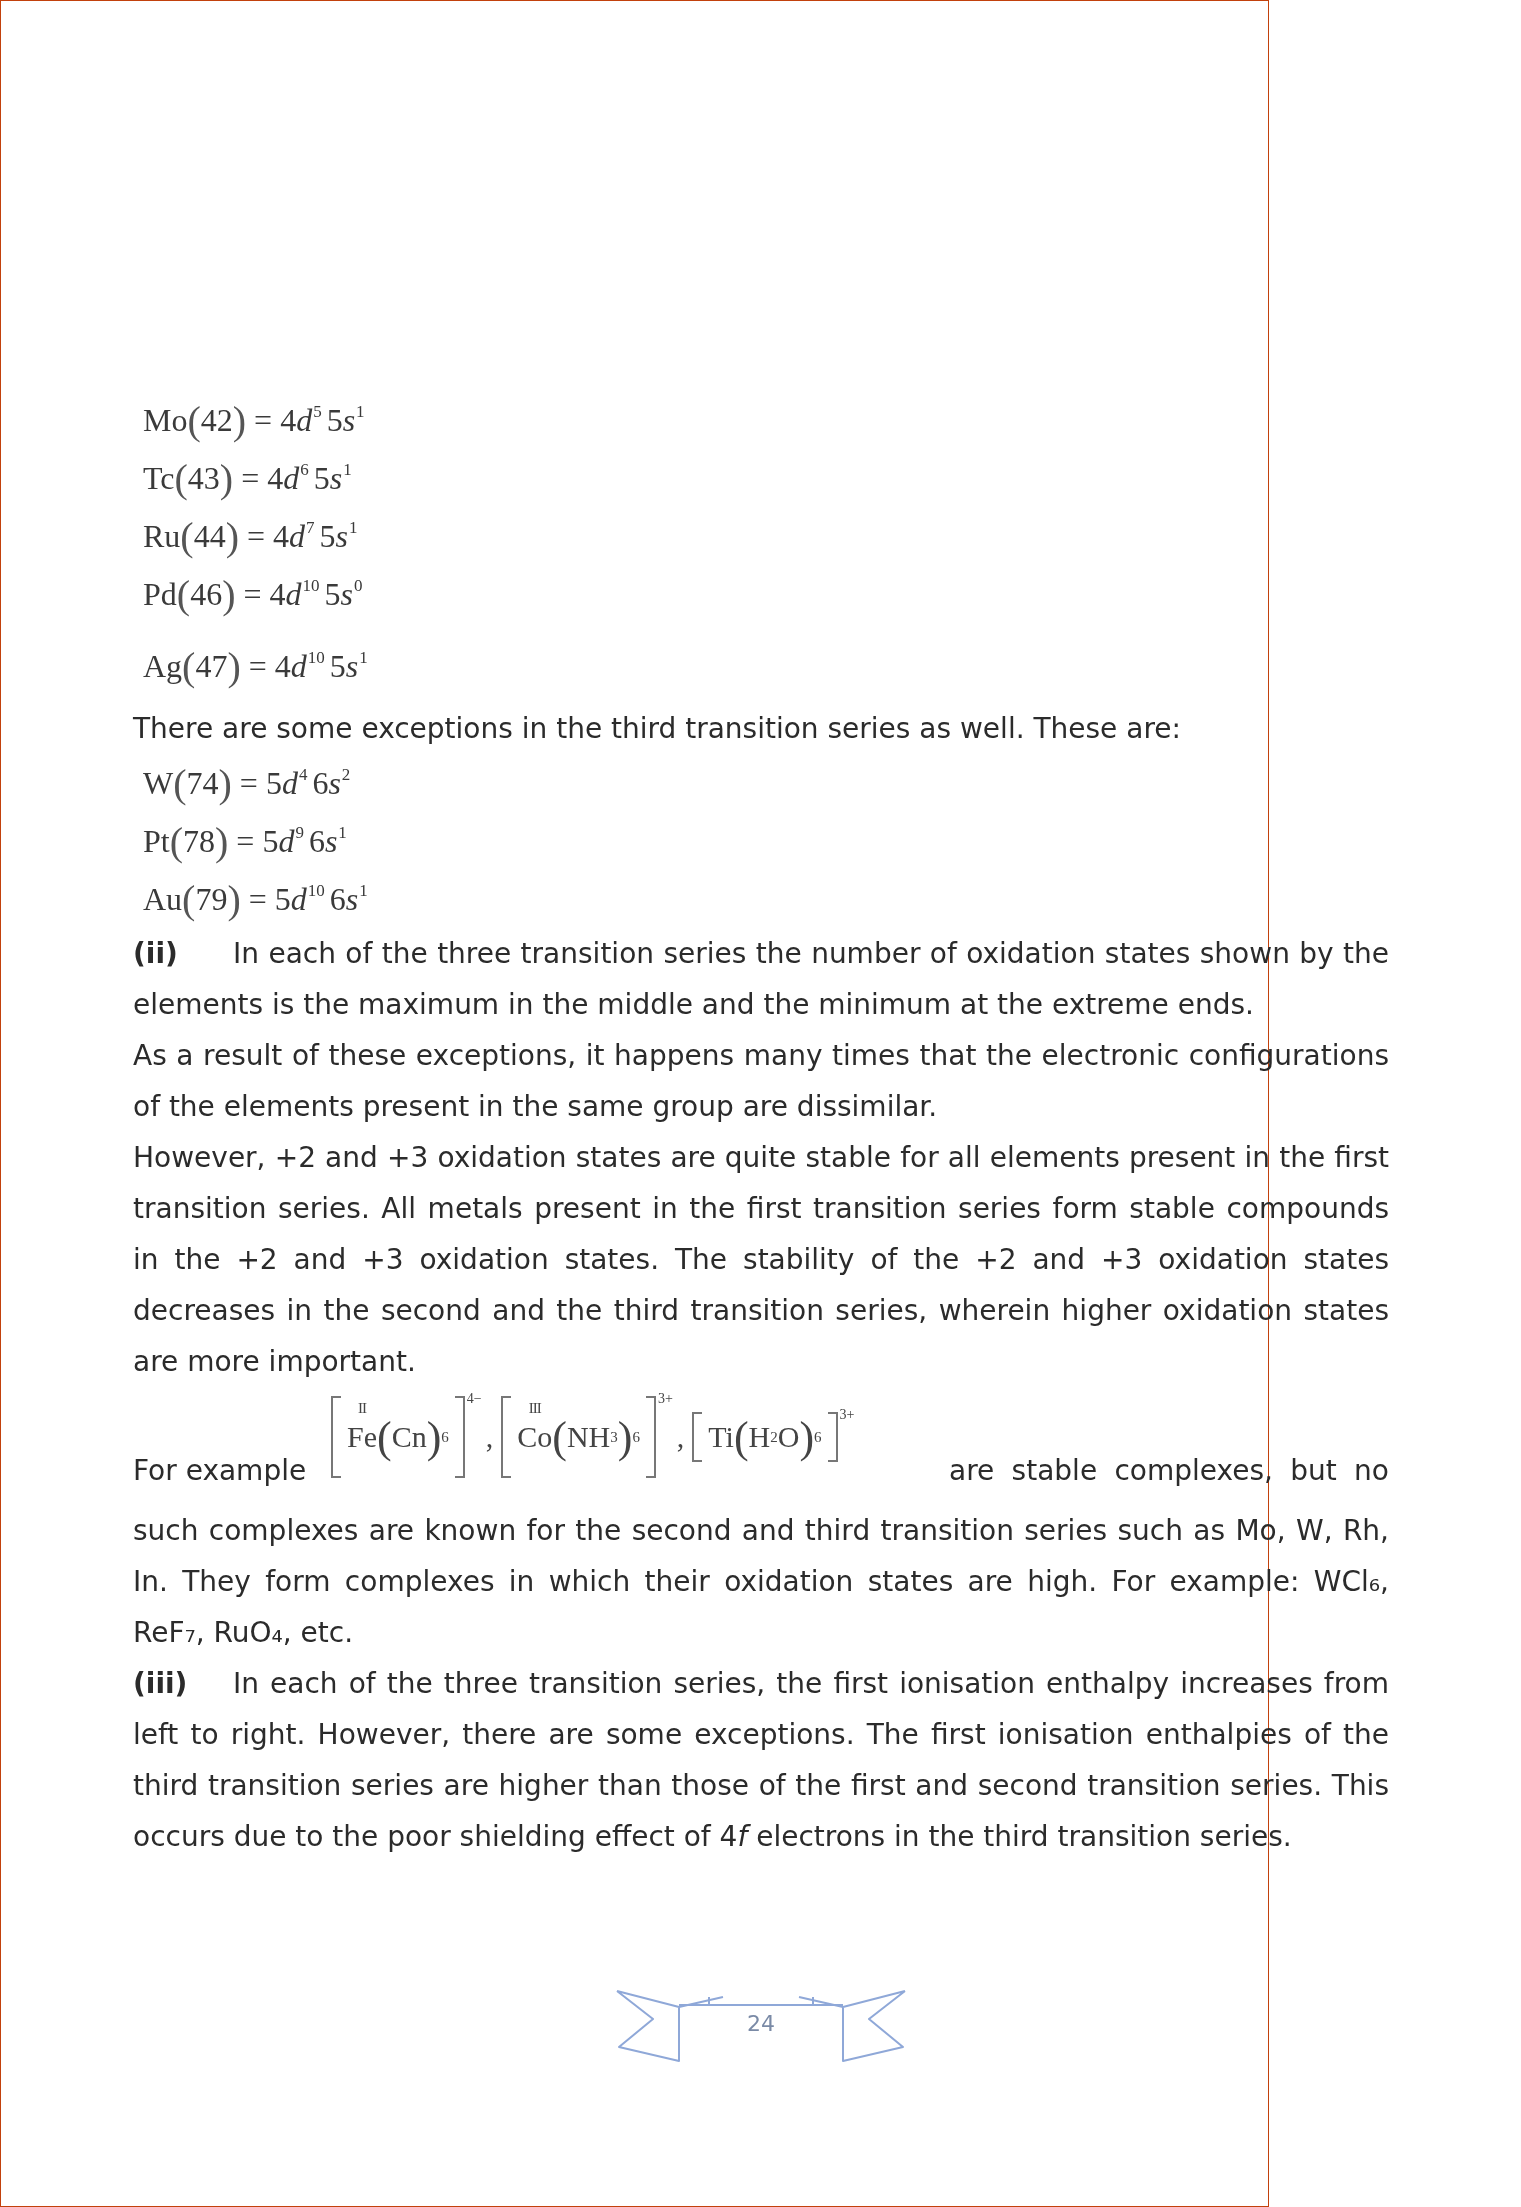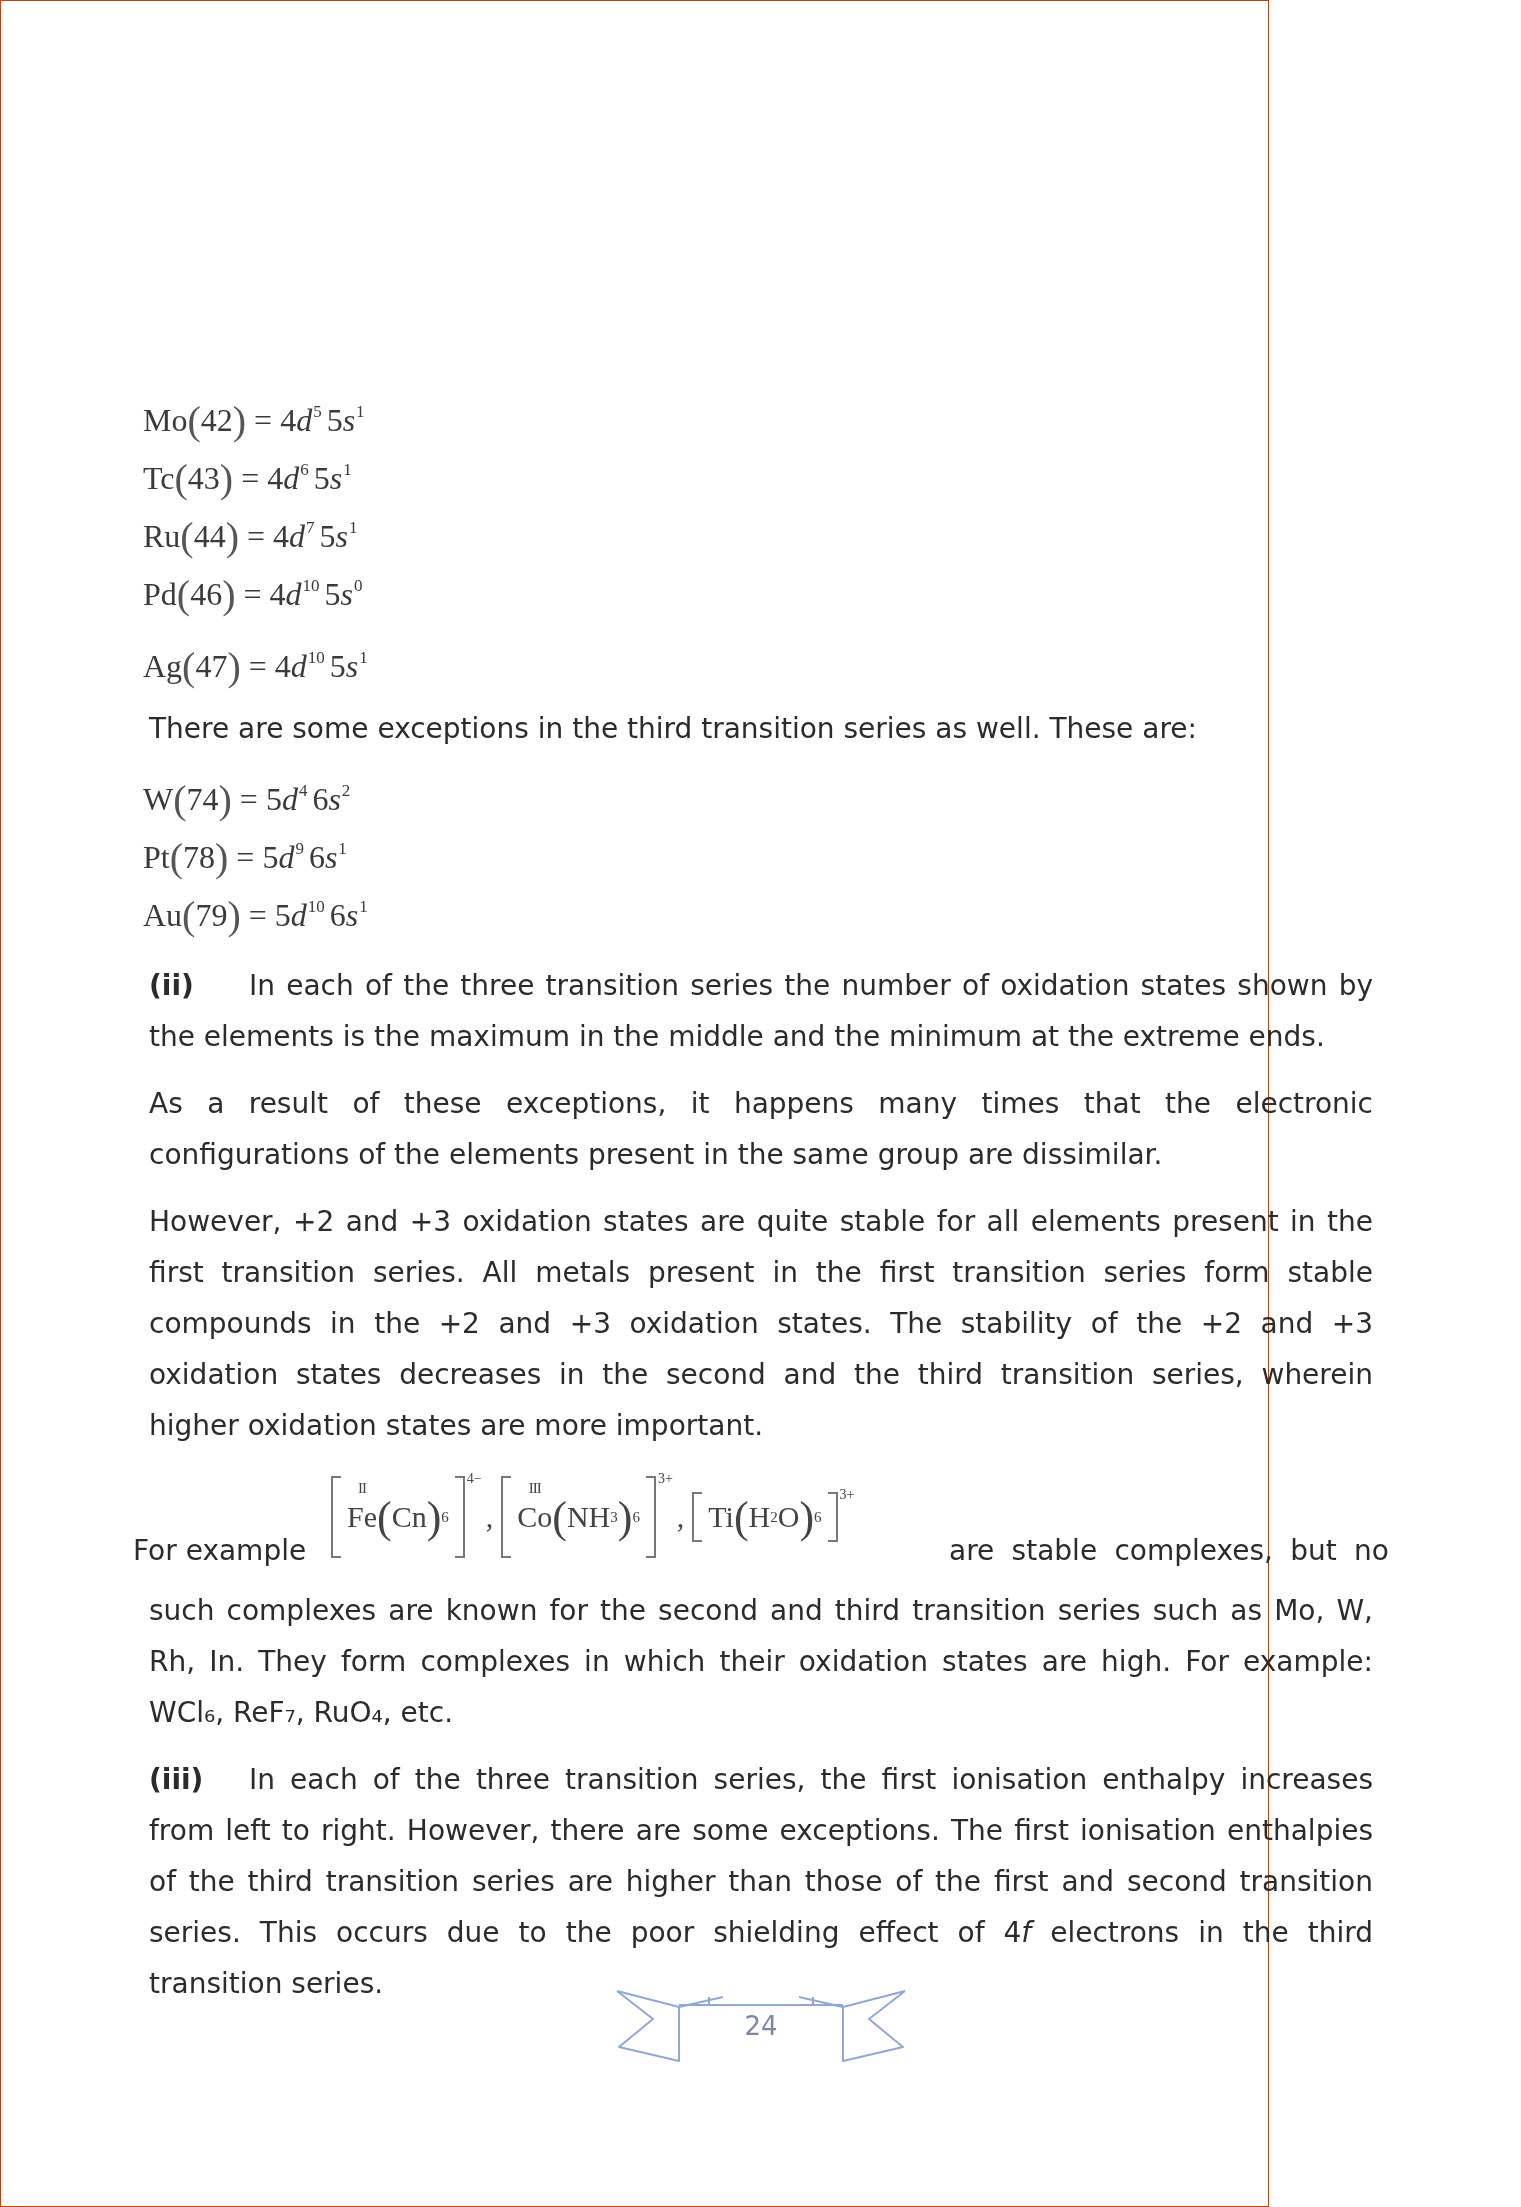--- a/index.html
+++ b/index.html
@@ -26,21 +26,21 @@
       padding-left: 10px;
       white-space: nowrap;
     }
     .cfg .paren { font-size: 40px; font-weight: normal; vertical-align: -3px; color: #555; }
     .cfg i { font-style: italic; }
     .cfg sup { font-size: 17px; vertical-align: 14px; line-height: 0; margin-left: 1px; margin-right: 5px; }
     .cfg.gap-top { margin-top: 14px; }
     .p {
       line-height: 51px;
       text-align: justify;
-      margin: 16px;
+      margin: 0;
     }
     .bold-label { font-weight: bold; display: inline-block; width: 100px; }
     .formula-line {
       position: relative;
       height: 110px;
       margin-top: 0;
     }
     .formula-line .for-ex {
       position: absolute; left: 0; top: 58px; line-height: 51px;
     }
@@ -66,21 +66,21 @@
     .formula .sep { margin: 0 8px 0 4px; }
     .formula-line .after {
       position: absolute; right: 0; top: 58px; line-height: 51px;
       width: 440px; text-align: justify; text-align-last: justify;
     }
     .page-banner {
       position: absolute; left: 612px; top: 1988px; width: 296px; height: 76px;
     }
     .page-num {
       position: absolute; left: 0; top: 22px; width: 296px; text-align: center;
-      font-family: "DejaVu Sans", sans-serif; font-size: 26px; color: #7a8aa6;
+      font-family: "DejaVu Sans", sans-serif; font-size: 22px; color: #7a8aa6;
     }
   </style>
 </head>
 <body>
 
 <div class="page">
   <div class="content">
 
     <div>
       <div class="cfg"><span>Mo</span><span class="paren">(</span><span>42</span><span class="paren">)</span> = <span>4</span><i>d</i><sup>5</sup><span>5</span><i>s</i><sup>1</sup></div>

